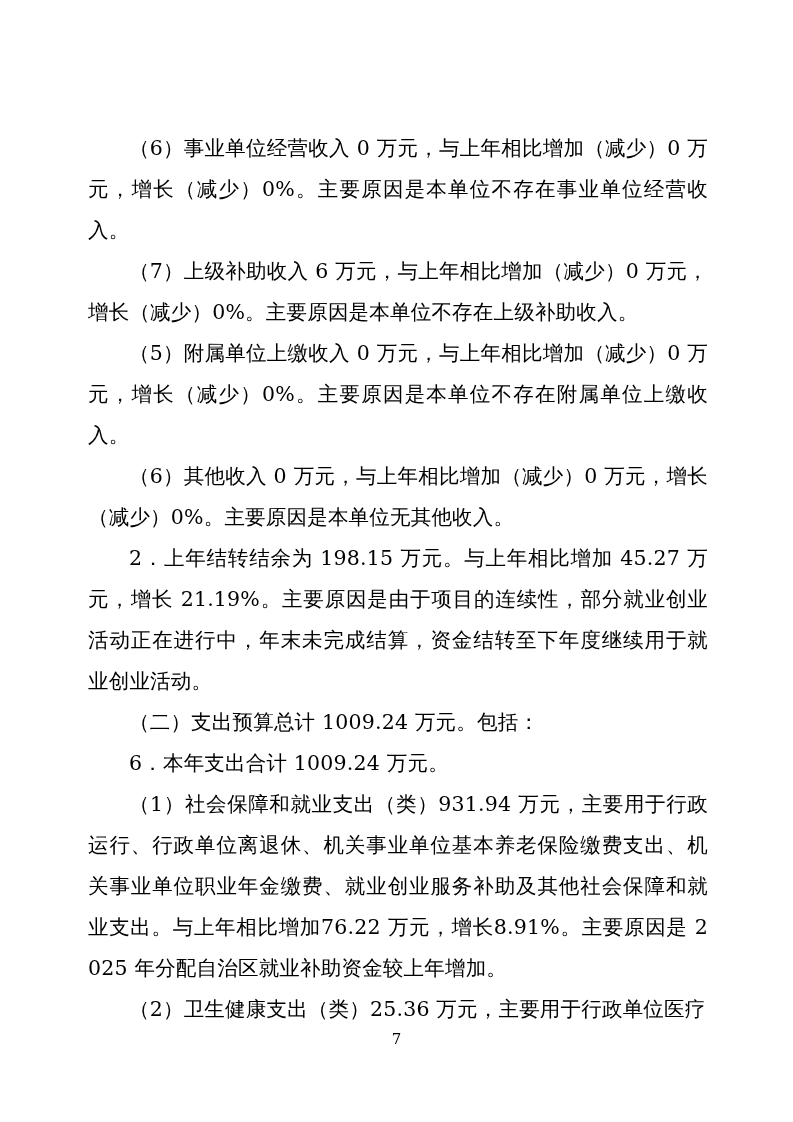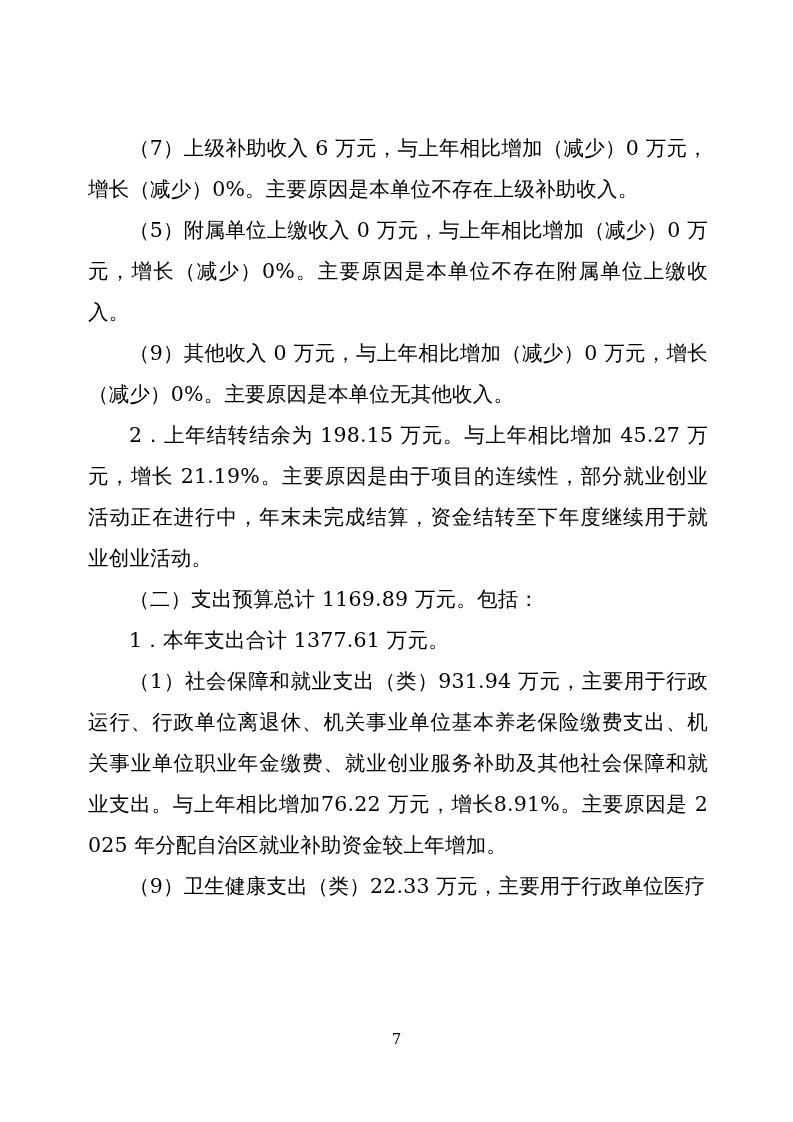--- a/index.html
+++ b/index.html
@@ -48,23 +48,24 @@
     font-size: 15px;
     font-family: "DejaVu Serif", "Liberation Serif", serif;
     color: #000000;
   }
 </style>
 </head>
 <body>
 
 <div class="page">
   <div class="content">
+    <p class="para">（6）事业单位经营收入 0 万元，与上年相比增加（减少）0 万元，增长（减少）0%。主要原因是本单位不存在事业单位经营收入。</p>
     <p class="para">（7）上级补助收入 6 万元，与上年相比增加（减少）0 万元，增长（减少）0%。主要原因是本单位不存在上级补助收入。</p>
     <p class="para">（5）附属单位上缴收入 0 万元，与上年相比增加（减少）0 万元，增长（减少）0%。主要原因是本单位不存在附属单位上缴收入。</p>
-    <p class="para">（9）其他收入 0 万元，与上年相比增加（减少）0 万元，增长（减少）0%。主要原因是本单位无其他收入。</p>
+    <p class="para">（6）其他收入 0 万元，与上年相比增加（减少）0 万元，增长（减少）0%。主要原因是本单位无其他收入。</p>
     <p class="para">2．上年结转结余为 198.15 万元。与上年相比增加 45.27 万元，增长 21.19%。主要原因是由于项目的连续性，部分就业创业活动正在进行中，年末未完成结算，资金结转至下年度继续用于就业创业活动。</p>
-    <p class="para">（二）支出预算总计 1169.89 万元。包括：</p>
-    <p class="para">1．本年支出合计 1377.61 万元。</p>
+    <p class="para">（二）支出预算总计 1009.24 万元。包括：</p>
+    <p class="para">6．本年支出合计 1009.24 万元。</p>
     <p class="para">（1）社会保障和就业支出（类）931.94 万元，主要用于行政运行、行政单位离退休、机关事业单位基本养老保险缴费支出、机关事业单位职业年金缴费、就业创业服务补助及其他社会保障和就业支出。与上年相比增加76.22 万元，增长8.91%。主要原因是 2025 年分配自治区就业补助资金较上年增加。</p>
-    <p class="para">（9）卫生健康支出（类）22.33 万元，主要用于行政单位医疗</p>
+    <p class="para">（2）卫生健康支出（类）25.36 万元，主要用于行政单位医疗</p>
   </div>
   <div class="page-number">7</div>
 </div>
 
 </body></html>

